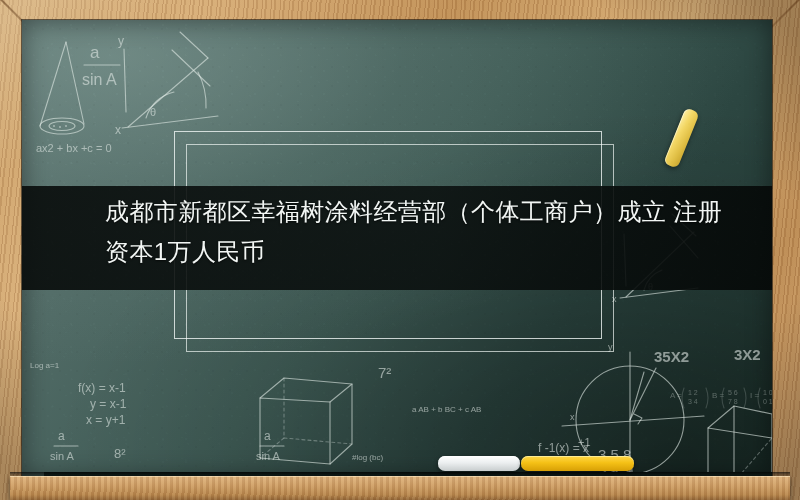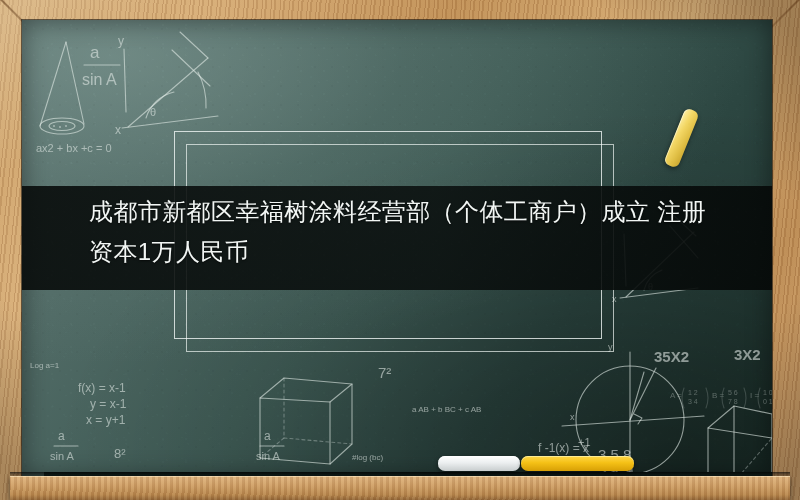--- a/index.html
+++ b/index.html
@@ -67,21 +67,21 @@
   
   .rect-outer{position:absolute; left:152px; top:111px; width:428px; height:208px;
               border:1.6px solid rgba(245,250,248,.78);}
   .rect-inner{position:absolute; left:164px; top:124px; width:428px; height:208px;
               border:1.6px solid rgba(245,250,248,.68);}
 
   
   .band{position:absolute; left:0; top:166px; width:750px; height:104px;
         background:linear-gradient(90deg, rgba(8,12,11,.90) 0%, rgba(10,15,14,.88) 55%, rgba(6,10,9,.93) 100%);}
   .caption{
-    position:absolute; left:67px; top:172px; width:640px;
+    position:absolute; left:83px; top:172px; width:640px;
     color:#f2f6f4; font-size:24px; line-height:40px; letter-spacing:.4px;
     font-family:"Liberation Sans","DejaVu Sans",sans-serif;
     white-space:pre-wrap; text-shadow:0 1px 2px rgba(0,0,0,.6);
   }
 
   
   .chalk-stick{position:absolute; border-radius:6px;}
   .chalk-diag{
     left:652px; top:88px; width:15px; height:60px;
     transform:rotate(22deg);

